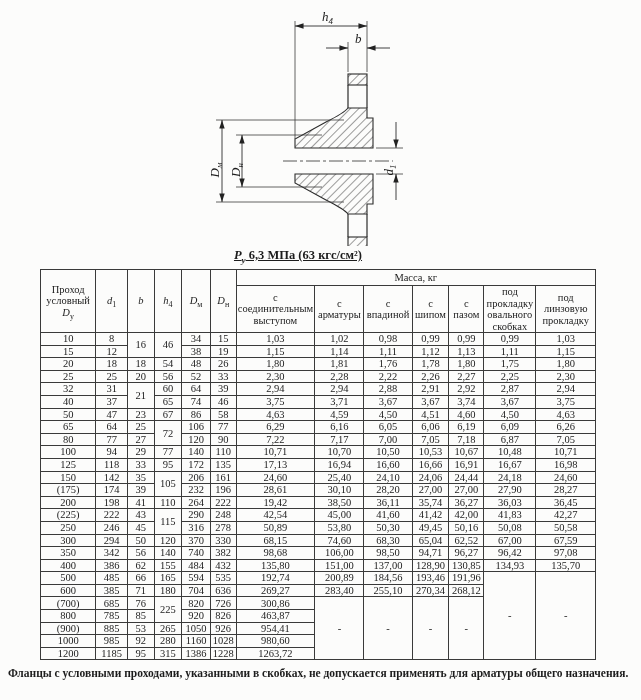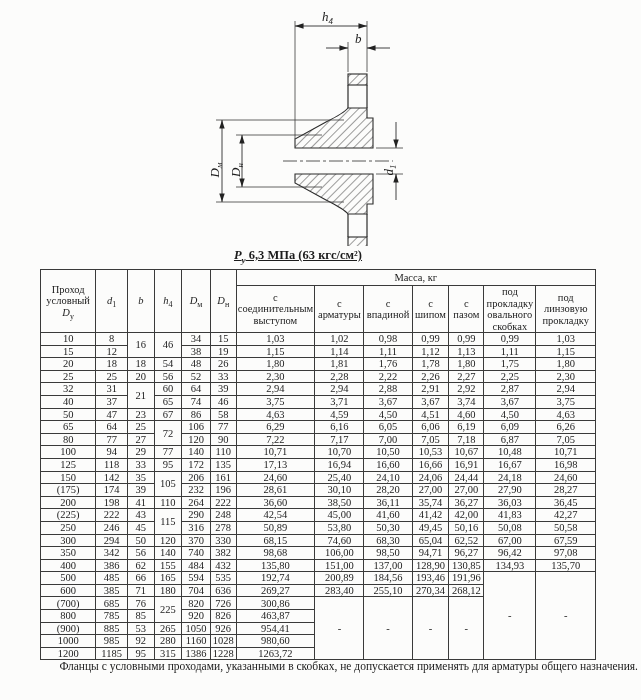--- a/index.html
+++ b/index.html
@@ -47,25 +47,26 @@
     height:11.6px;
     overflow:hidden;
   }
   thead th{line-height:11.5px;height:auto;}
   thead tr.group th{height:15px;margin-left:32px;}
   td{font-size:10.5px;}
   sub{font-size:8px;line-height:0;}
   th i, .dimlabel{letter-spacing:0;}
   
   .footnote{
+    margin-top:7px;
     width:630px;
     padding-left:8px;
     font-size:11.5px;
-    font-weight:normal;
-    text-align:right;
+    font-weight:bold;
+    text-align:left;
     letter-spacing:0;
   }
 </style>
 </head>
 <body>
 
 <div class="page">
 
   <div class="drawing-wrap">
     <svg width="641" height="246" viewBox="0 0 641 246">
@@ -353,21 +354,21 @@
           <td>27,90</td>
           <td>28,27</td>
         </tr>
         <tr>
           <td>200</td>
           <td>198</td>
           <td>41</td>
           <td>110</td>
           <td>264</td>
           <td>222</td>
-          <td>36,60</td>
+          <td>19,42</td>
           <td>38,50</td>
           <td>36,11</td>
           <td>35,74</td>
           <td>36,27</td>
           <td>36,03</td>
           <td>36,45</td>
         </tr>
         <tr>
           <td>(225)</td>
           <td>222</td>

